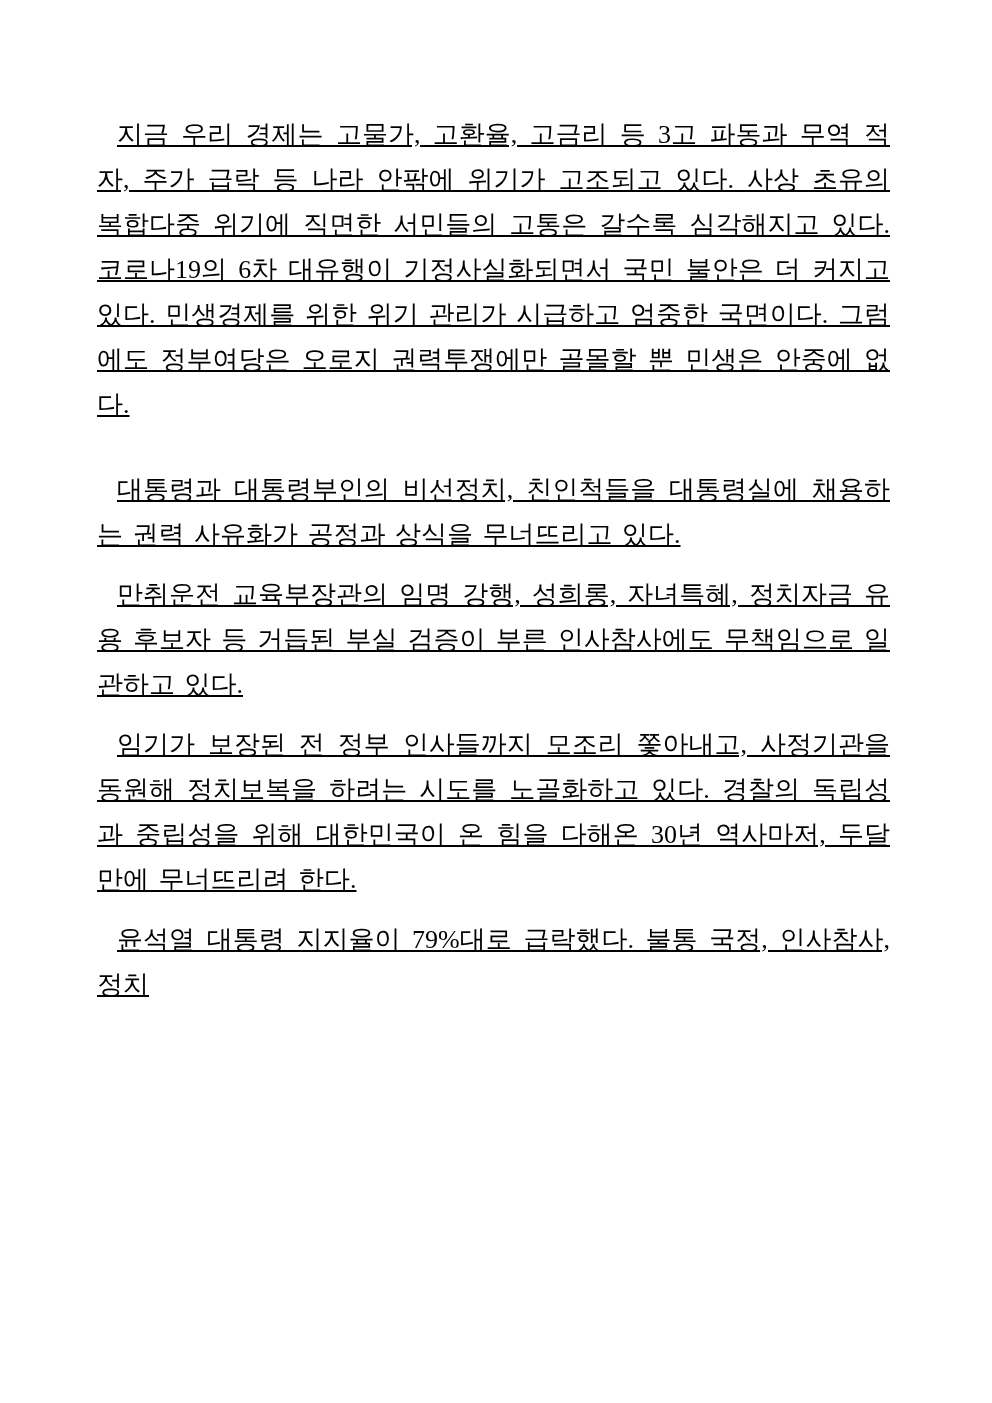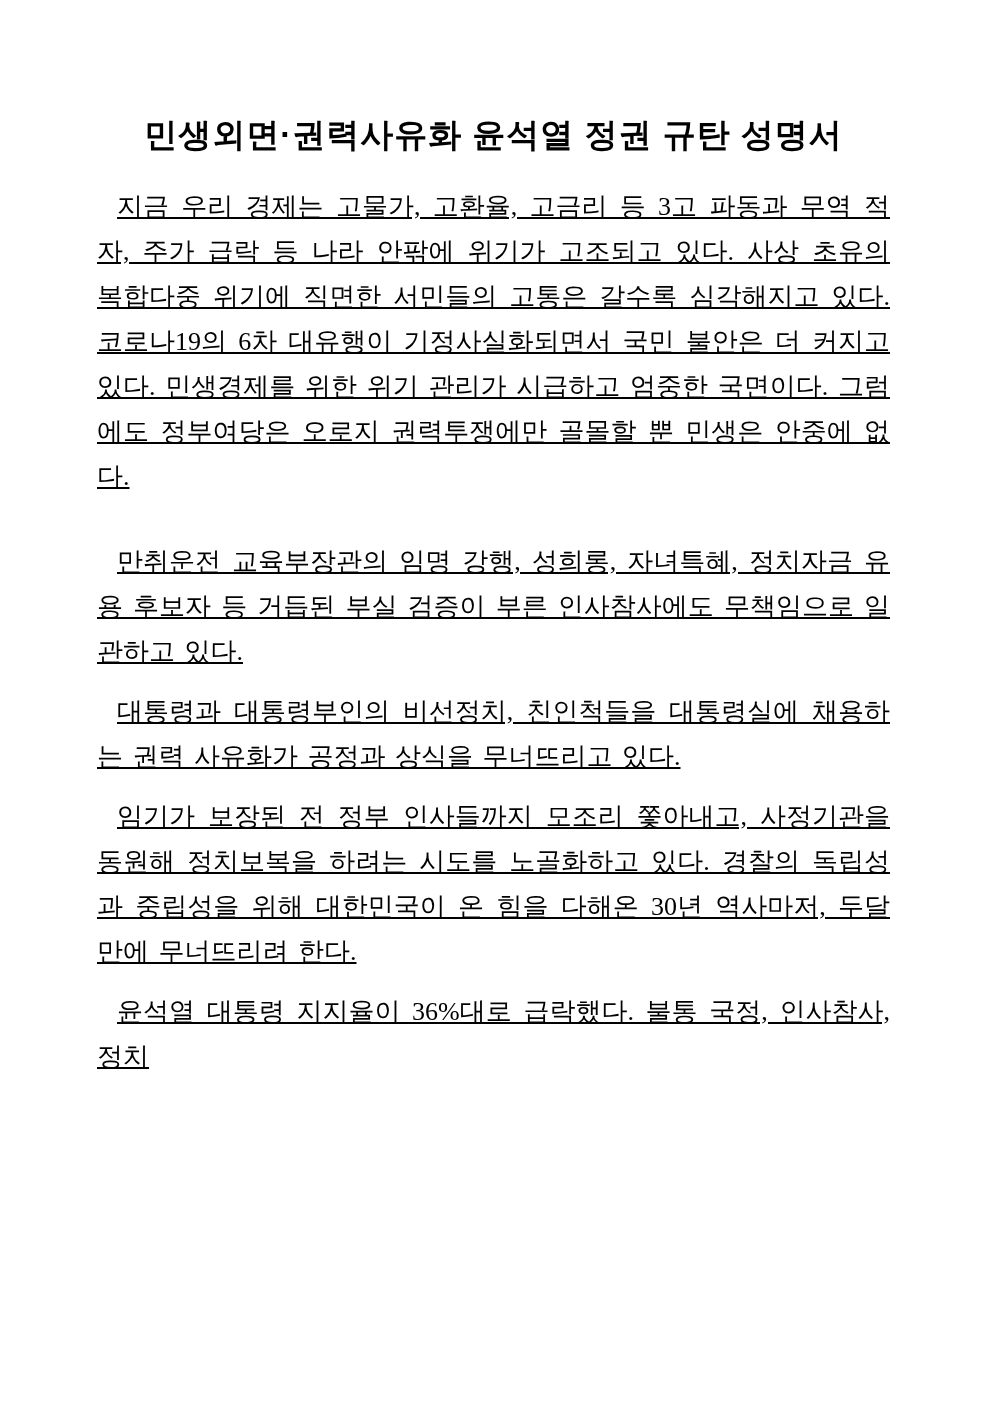--- a/index.html
+++ b/index.html
@@ -44,21 +44,20 @@
   
   .doc-body .para:nth-of-type(1) { margin-bottom: 40px; }
   
   .doc-body .para:nth-of-type(6) { margin-bottom: 0; }
   .doc-body .para:nth-of-type(7) { margin-bottom: 0; }
 </style>
 </head>
 <body>
 
 <div class="page">
-  <h1 class="title">민생외면·권력사유화 윤석열 정권 규탄 성명서</h1>
   <div class="doc-body">
       <p class="para">지금 우리 경제는 고물가, 고환율, 고금리 등 3고 파동과 무역 적자, 주가 급락 등 나라 안팎에 위기가 고조되고 있다. 사상 초유의 복합다중 위기에 직면한 서민들의 고통은 갈수록 심각해지고 있다. 코로나19의 6차 대유행이 기정사실화되면서 국민 불안은 더 커지고 있다. 민생경제를 위한 위기 관리가 시급하고 엄중한 국면이다. 그럼에도 정부여당은 오로지 권력투쟁에만 골몰할 뿐 민생은 안중에 없다.</p>
+      <p class="para">대통령과 대통령부인의 비선정치, 친인척들을 대통령실에 채용하는 권력 사유화가 공정과 상식을 무너뜨리고 있다.</p>
       <p class="para">만취운전 교육부장관의 임명 강행, 성희롱, 자녀특혜, 정치자금 유용 후보자 등 거듭된 부실 검증이 부른 인사참사에도 무책임으로 일관하고 있다.</p>
-      <p class="para">대통령과 대통령부인의 비선정치, 친인척들을 대통령실에 채용하는 권력 사유화가 공정과 상식을 무너뜨리고 있다.</p>
       <p class="para">임기가 보장된 전 정부 인사들까지 모조리 쫓아내고, 사정기관을 동원해 정치보복을 하려는 시도를 노골화하고 있다. 경찰의 독립성과 중립성을 위해 대한민국이 온 힘을 다해온 30년 역사마저, 두달 만에 무너뜨리려 한다.</p>
-      <p class="para">윤석열 대통령 지지율이 36%대로 급락했다. 불통 국정, 인사참사, 정치</p>
+      <p class="para">윤석열 대통령 지지율이 79%대로 급락했다. 불통 국정, 인사참사, 정치</p>
     </div>
 </div>
 
 </body></html>

